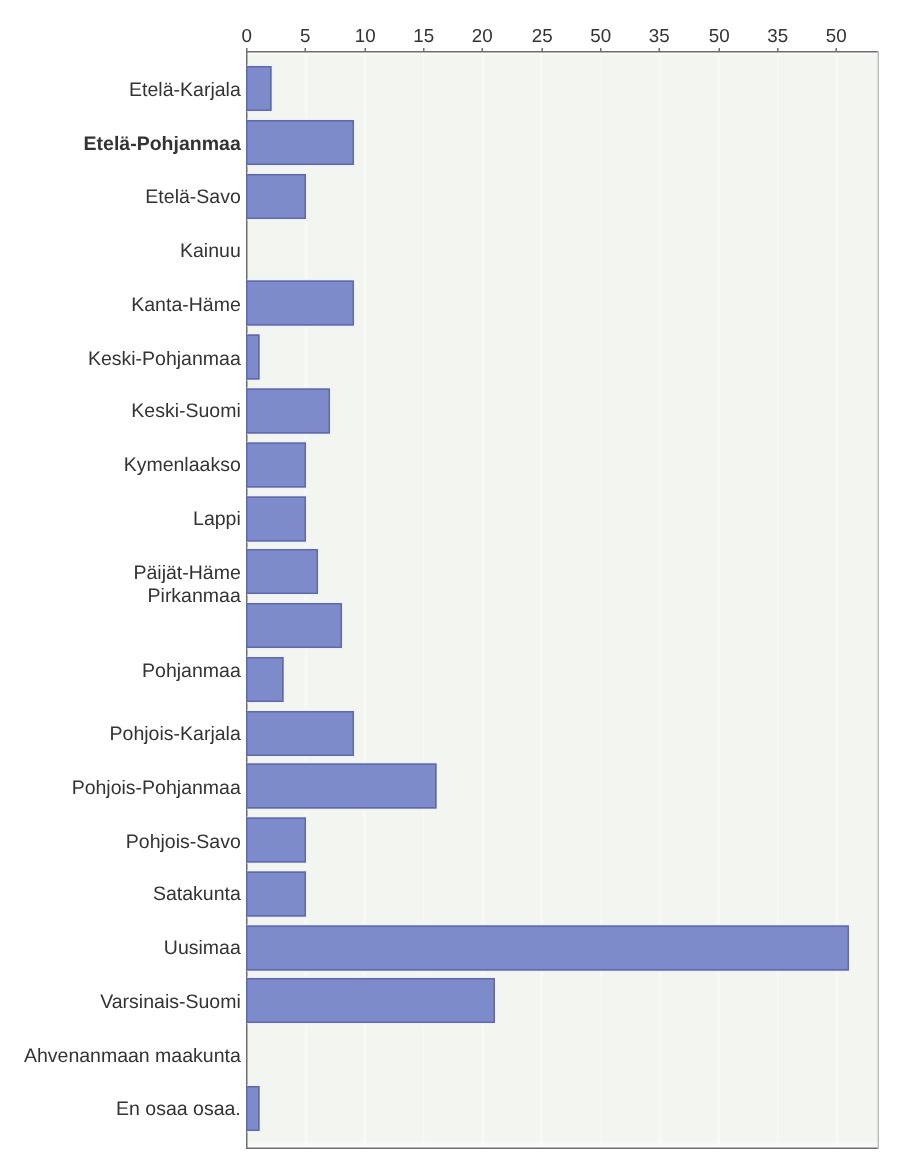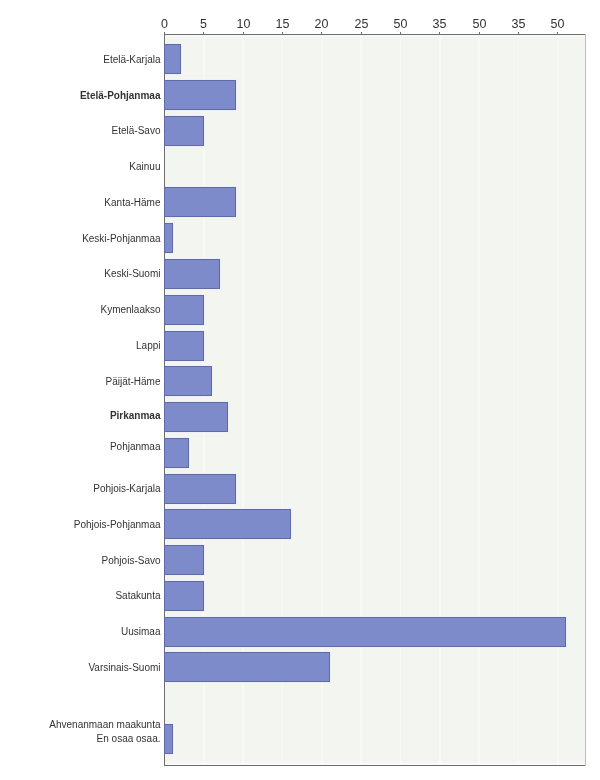--- a/index.html
+++ b/index.html
@@ -31,21 +31,21 @@
   .axis-v.light{background:#bdbdbd;}
   .tick{position:absolute;width:1px;height:2.5px;background:#6e6e6e;z-index:3;}
 
   
   .bar-halo{position:absolute;background:#eef1fd;z-index:4;}
   .bar{position:absolute;background:#7d8bcb;border:1px solid #5f6aa6;
        box-sizing:border-box;z-index:5;}
 
   
   .y-label{position:absolute;right:439.5px;text-align:right;white-space:nowrap;
-           font-size:10px;line-height:14px;color:#333333;
+           font-size:13px;line-height:14px;color:#333333;
            -webkit-font-smoothing:antialiased;}
   .x-label{position:absolute;top:16.5px;width:50px;text-align:center;
            font-size:12.5px;line-height:14px;color:#333333;
            -webkit-font-smoothing:antialiased;}
 </style>
 </head>
 <body>
 
 <div id="chart">
   <div class="plot-area"></div>
@@ -98,29 +98,29 @@
       <div class="y-label" style="top: 52.8px;">Etelä-Karjala</div>
       <div class="y-label" style="top: 88.57px; font-weight: bold;">Etelä-Pohjanmaa</div>
       <div class="y-label" style="top: 124.34px;">Etelä-Savo</div>
       <div class="y-label" style="top: 160.11px;">Kainuu</div>
       <div class="y-label" style="top: 195.88px;">Kanta-Häme</div>
       <div class="y-label" style="top: 231.65px;">Keski-Pohjanmaa</div>
       <div class="y-label" style="top: 267.42px;">Keski-Suomi</div>
       <div class="y-label" style="top: 303.19px;">Kymenlaakso</div>
       <div class="y-label" style="top: 338.96px;">Lappi</div>
       <div class="y-label" style="top: 374.73px;">Päijät-Häme</div>
-      <div class="y-label" style="top: 409px; font-weight: bold;">Pirkanmaa</div>
+      <div class="y-label" style="top: 390px;">Pirkanmaa</div>
       <div class="y-label" style="top: 440px;">Pohjanmaa</div>
       <div class="y-label" style="top: 482.04px;">Pohjois-Karjala</div>
       <div class="y-label" style="top: 517.81px;">Pohjois-Pohjanmaa</div>
       <div class="y-label" style="top: 553.58px;">Pohjois-Savo</div>
       <div class="y-label" style="top: 589.35px;">Satakunta</div>
       <div class="y-label" style="top: 625.12px;">Uusimaa</div>
       <div class="y-label" style="top: 660.89px;">Varsinais-Suomi</div>
-      <div class="y-label" style="top: 696.66px; margin-top: 21px;">Ahvenanmaan maakunta</div>
+      <div class="y-label" style="top: 696.66px;">Ahvenanmaan maakunta</div>
       <div class="y-label" style="top: 732.43px;">En osaa osaa.</div>
     </div>
   <div id="bars">
       <div class="bar-halo" style="left: 165px; top: 43.4px; width: 16.7383px; height: 32px;"></div>
       <div class="bar" style="left: 164px; top: 44.4px; width: 16.7383px; height: 30px;"></div>
       <div class="bar-halo" style="left: 165px; top: 79.17px; width: 71.8224px; height: 32px;"></div>
       <div class="bar" style="left: 164px; top: 80.17px; width: 71.8224px; height: 30px;"></div>
       <div class="bar-halo" style="left: 165px; top: 114.94px; width: 40.3458px; height: 32px;"></div>
       <div class="bar" style="left: 164px; top: 115.94px; width: 40.3458px; height: 30px;"></div>
       <div class="bar-halo" style="left: 165px; top: 186.48px; width: 71.8224px; height: 32px;"></div>

